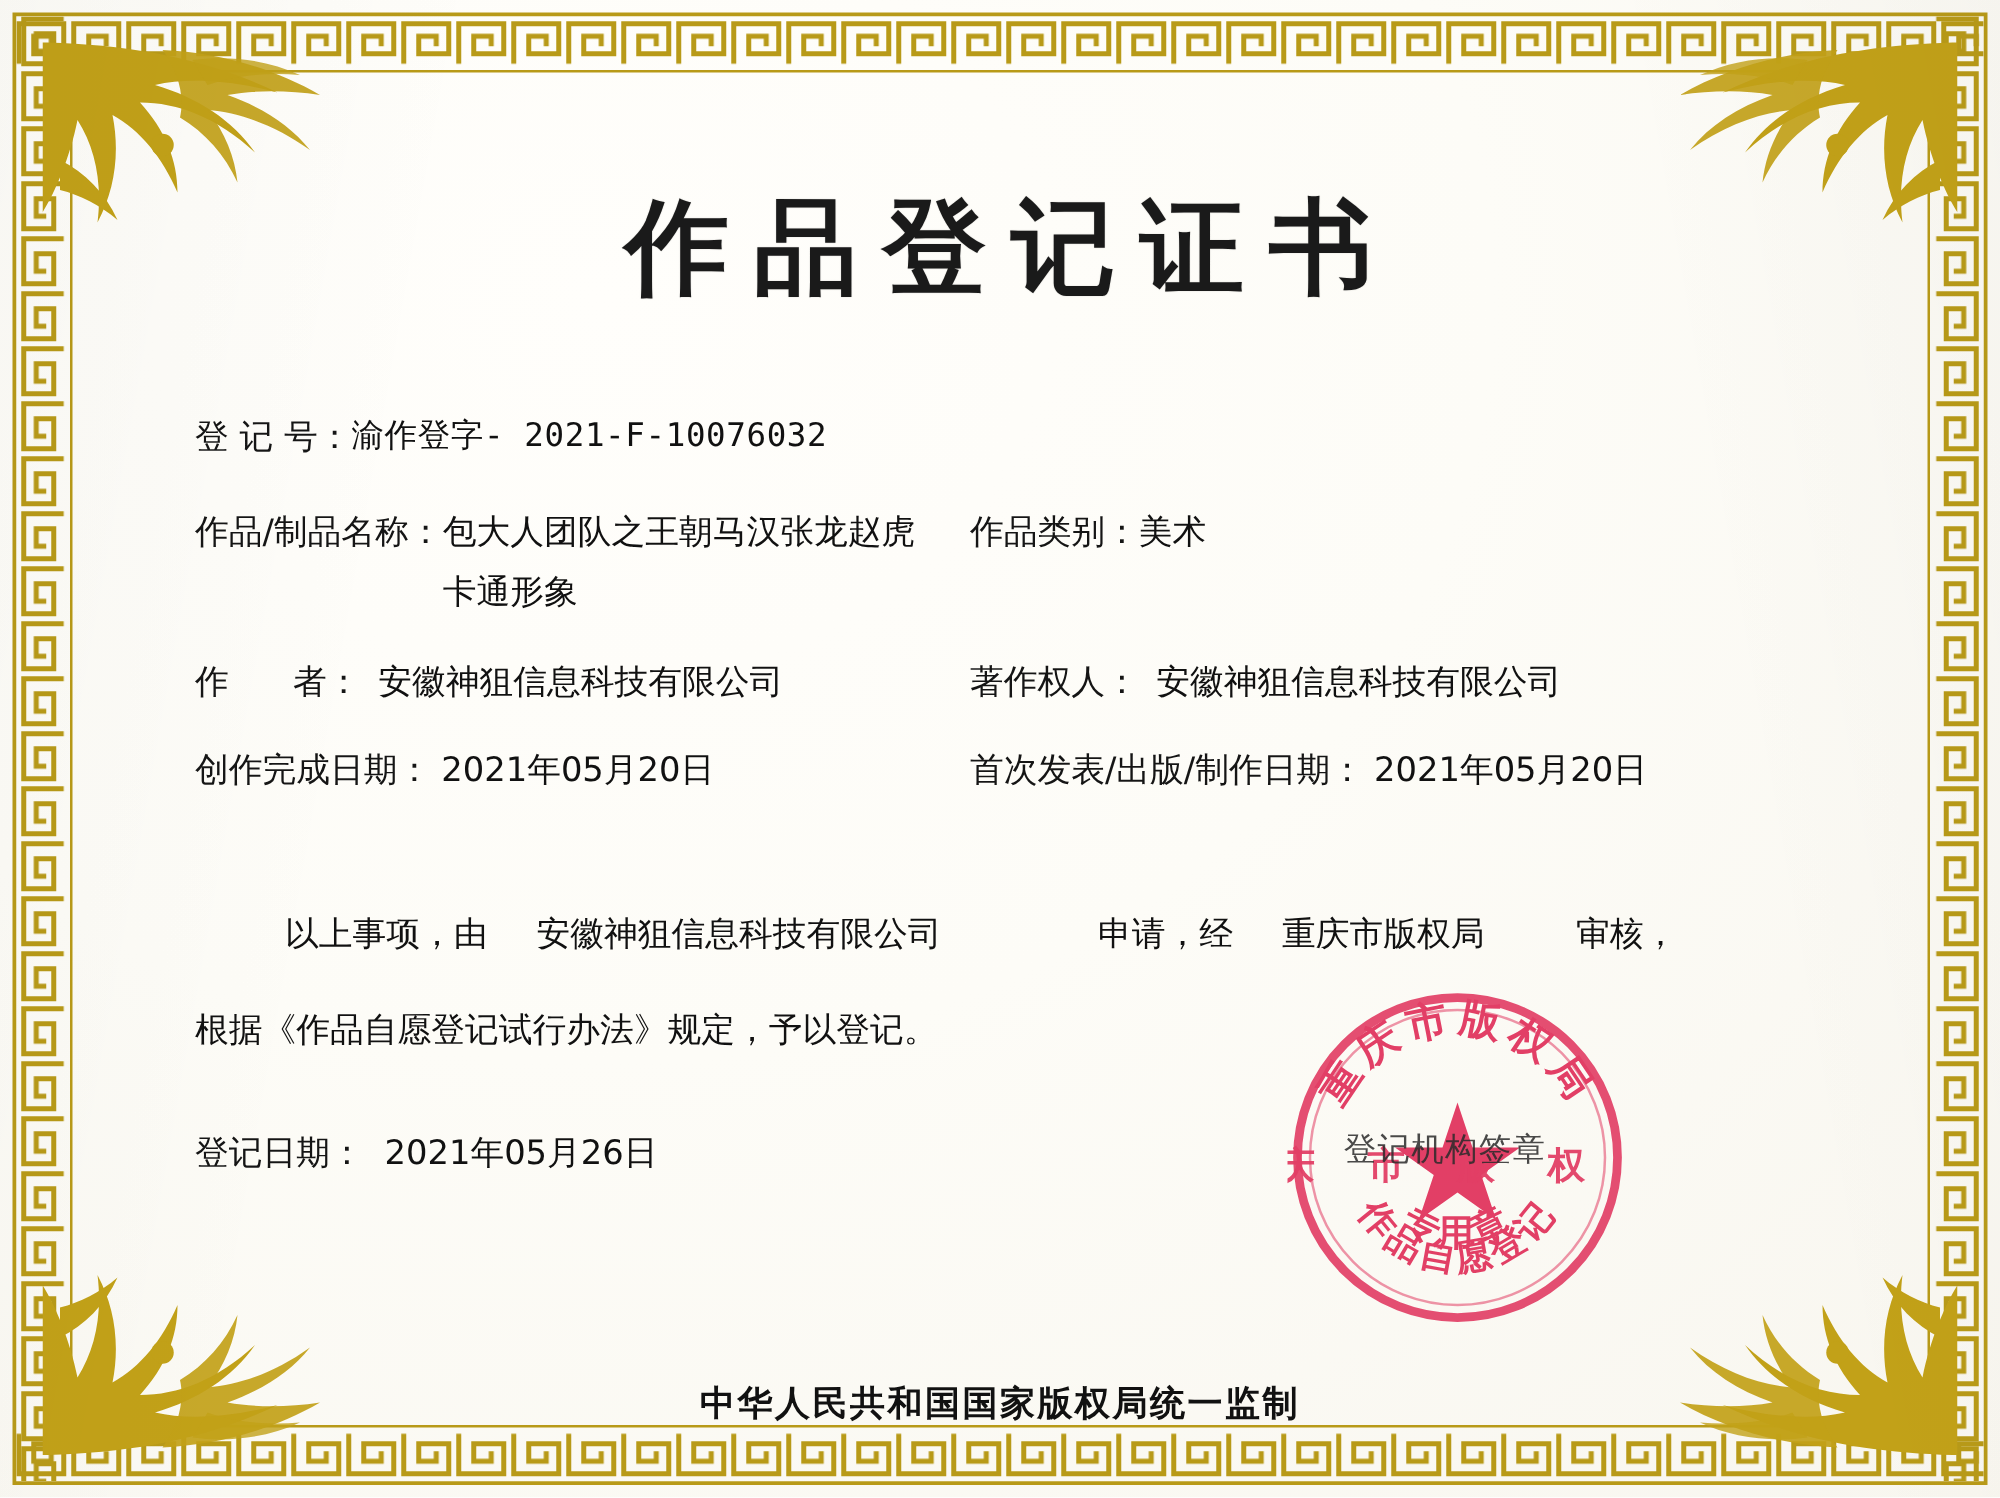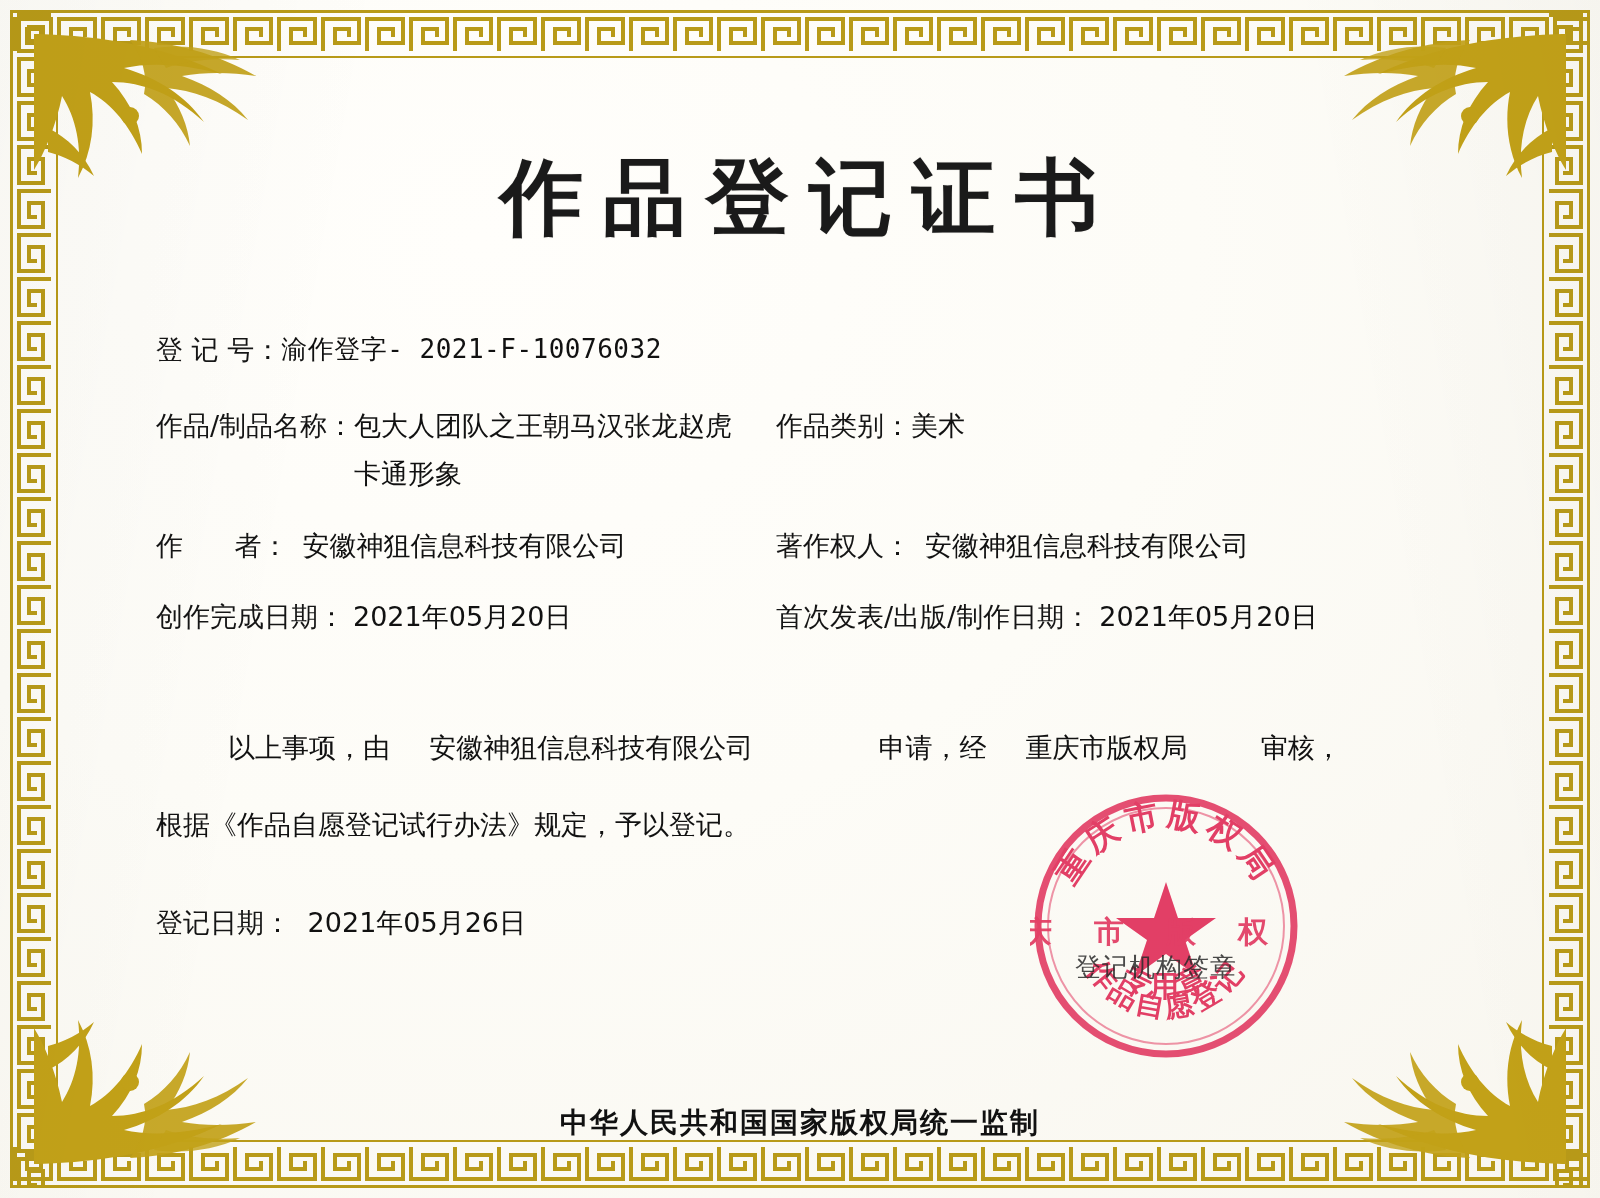--- a/index.html
+++ b/index.html
@@ -169,21 +169,20 @@
 
   .seal-under-text {
     position: absolute;
     left: 1075px;
     top: 902px;
     font-size: 26px;
     color: #2b2b2b;
     opacity: 0.85;
     letter-spacing: 1px;
     z-index: 1;
-    margin-top: 48px;
   }
 
   
   .paper-shade {
     position: absolute;
     inset: 0;
     pointer-events: none;
     background:
       linear-gradient(100deg, rgba(0,0,0,0.025) 0%, rgba(0,0,0,0) 22%),
       linear-gradient(260deg, rgba(0,0,0,0.02) 0%, rgba(0,0,0,0) 18%);

